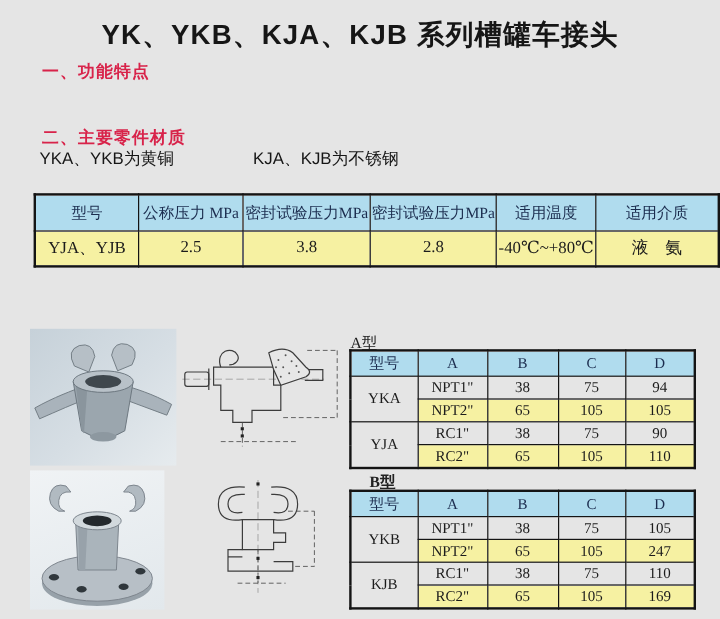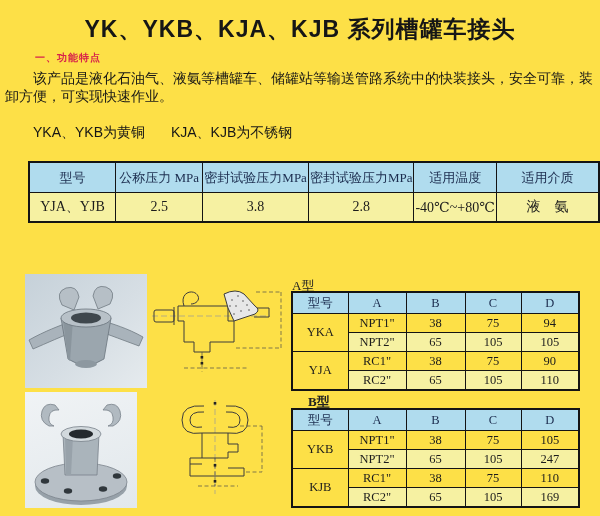--- a/index.html
+++ b/index.html
@@ -1,40 +1,40 @@
 <!DOCTYPE html>
 <html><head>
 <meta charset="utf-8">
 <style>
   html,body{margin:0;padding:0;background:#888;}
   #page{
     position:relative;width:600px;height:516px;margin:0 auto;
-    background:#fde047;overflow:hidden;
+    background:#e5e5e5;overflow:hidden;
     font-family:"Liberation Sans","DejaVu Sans",sans-serif;
     color:#1c1c1c;
   }
   .abs{position:absolute;}
   
   #doc-title{
     top:14px;left:0;width:600px;text-align:center;
     font-size:23px;font-weight:700;letter-spacing:1px;color:#161616;
   }
   .sec-heading{
-    font-size:10px;font-weight:700;color:#d8234a;letter-spacing:1px;
+    font-size:14px;font-weight:700;color:#d8234a;letter-spacing:1px;
   }
   #sec1-heading{top:51px;left:35px;}
   #sec2-heading{top:106px;left:35px;}
   #sec3-heading{top:141px;left:35px;}
   #sec4-heading{top:249px;left:35px;}
   #feature-text{
     top:69px;left:5px;width:592px;
     font-size:14px;line-height:18px;text-indent:28px;color:#161616;
   }
   #materials-line{top:124px;left:33px;font-size:14px;color:#161616;}
-  #materials-right{margin-left:22px;}
+  #materials-right{margin-left:62px;}
   
   table{border-collapse:collapse;table-layout:fixed;}
   #perf-table{
     top:161px;left:28px;
     font-family:"Liberation Serif","DejaVu Serif",serif;
   }
   #perf-table table{border:2px solid #141414;}
   #perf-table td{
     border:1px solid #141414;text-align:center;vertical-align:middle;
     overflow:hidden;white-space:nowrap;
@@ -71,22 +71,22 @@
   svg{display:block;}
 </style>
 </head>
 <body>
 
 <div id="page">
 
   <div class="abs" id="doc-title">YK、YKB、KJA、KJB 系列槽罐车接头</div>
 
   <div class="abs sec-heading" id="sec1-heading">一、功能特点</div>
-  <div class="abs" id="feature-text">该产品是液化石油气、液氨等槽罐车、储罐站等输送管路系统中的快装接头，安全可靠，装卸方便，可实现快速作业。</div>
-
+
+  <div class="abs sec-heading" id="sec2-heading">二、主要零件材质</div>
   <div class="abs" id="materials-line">
     <span id="materials-left">YKA、YKB为黄铜</span>
     <span id="materials-right">KJA、KJB为不锈钢</span>
   </div>
 
 
   <div class="abs" id="perf-table">
     <table>
       <colgroup>
           <col style="width:89px">

